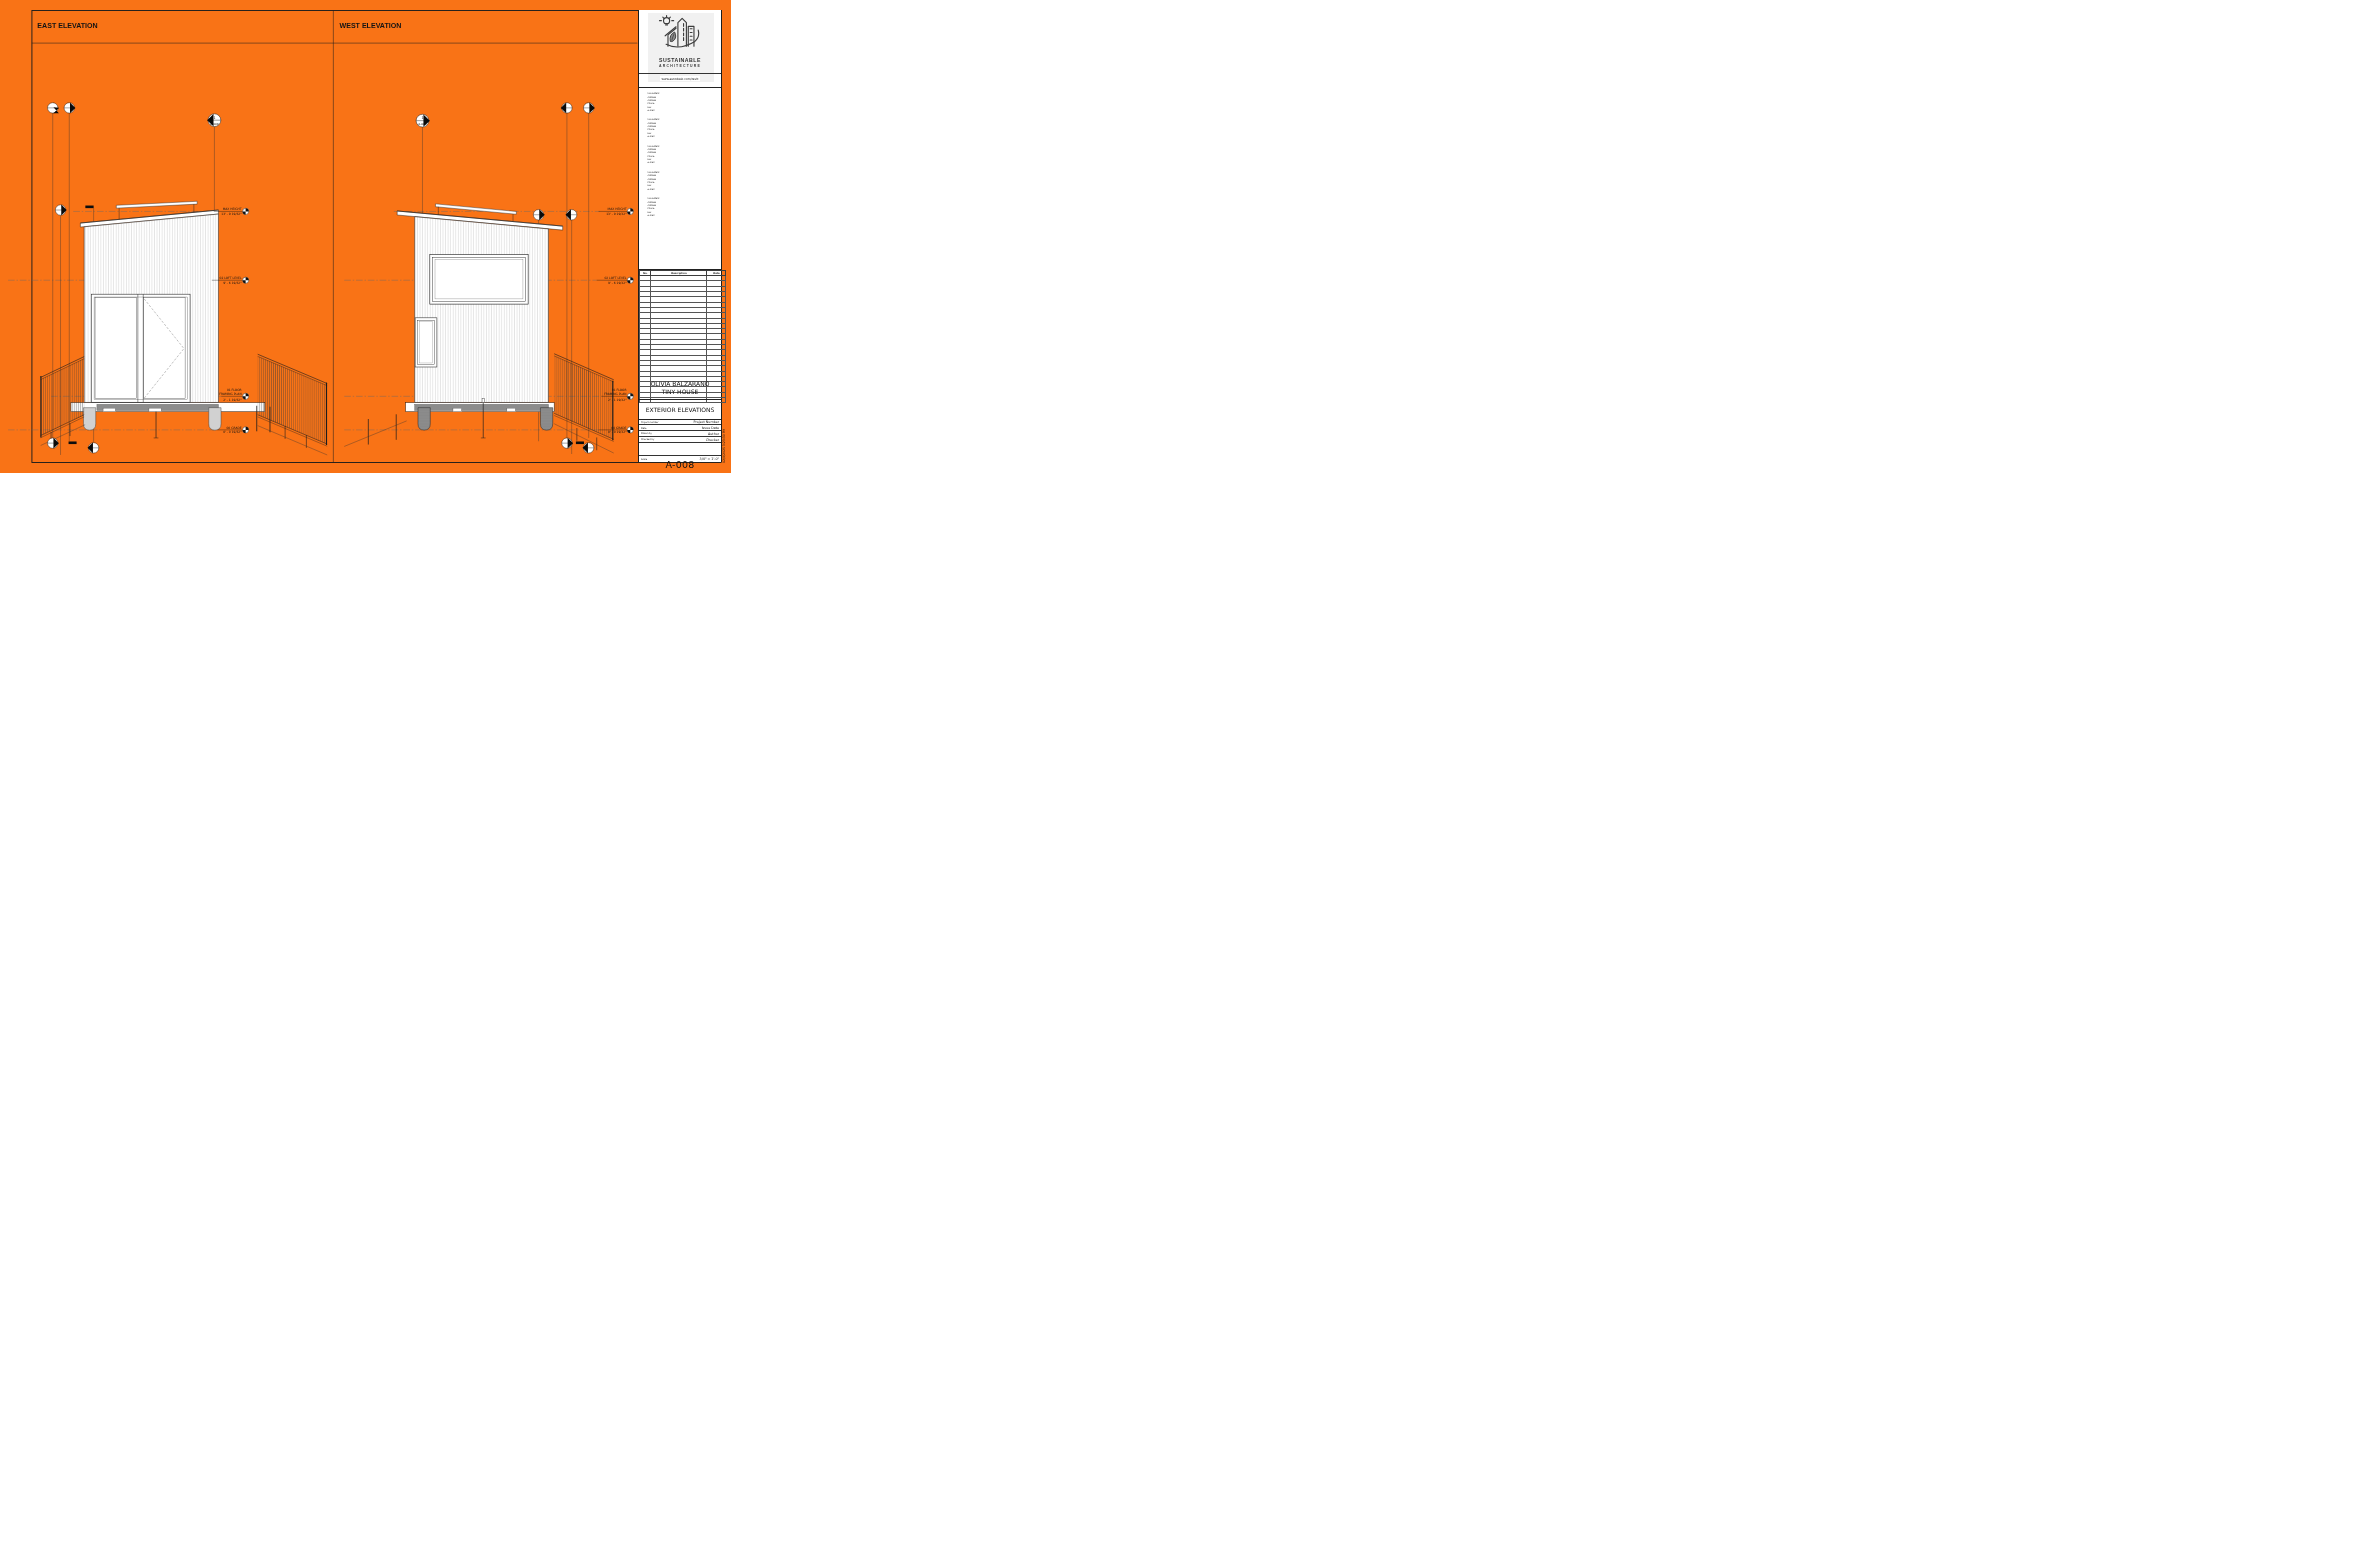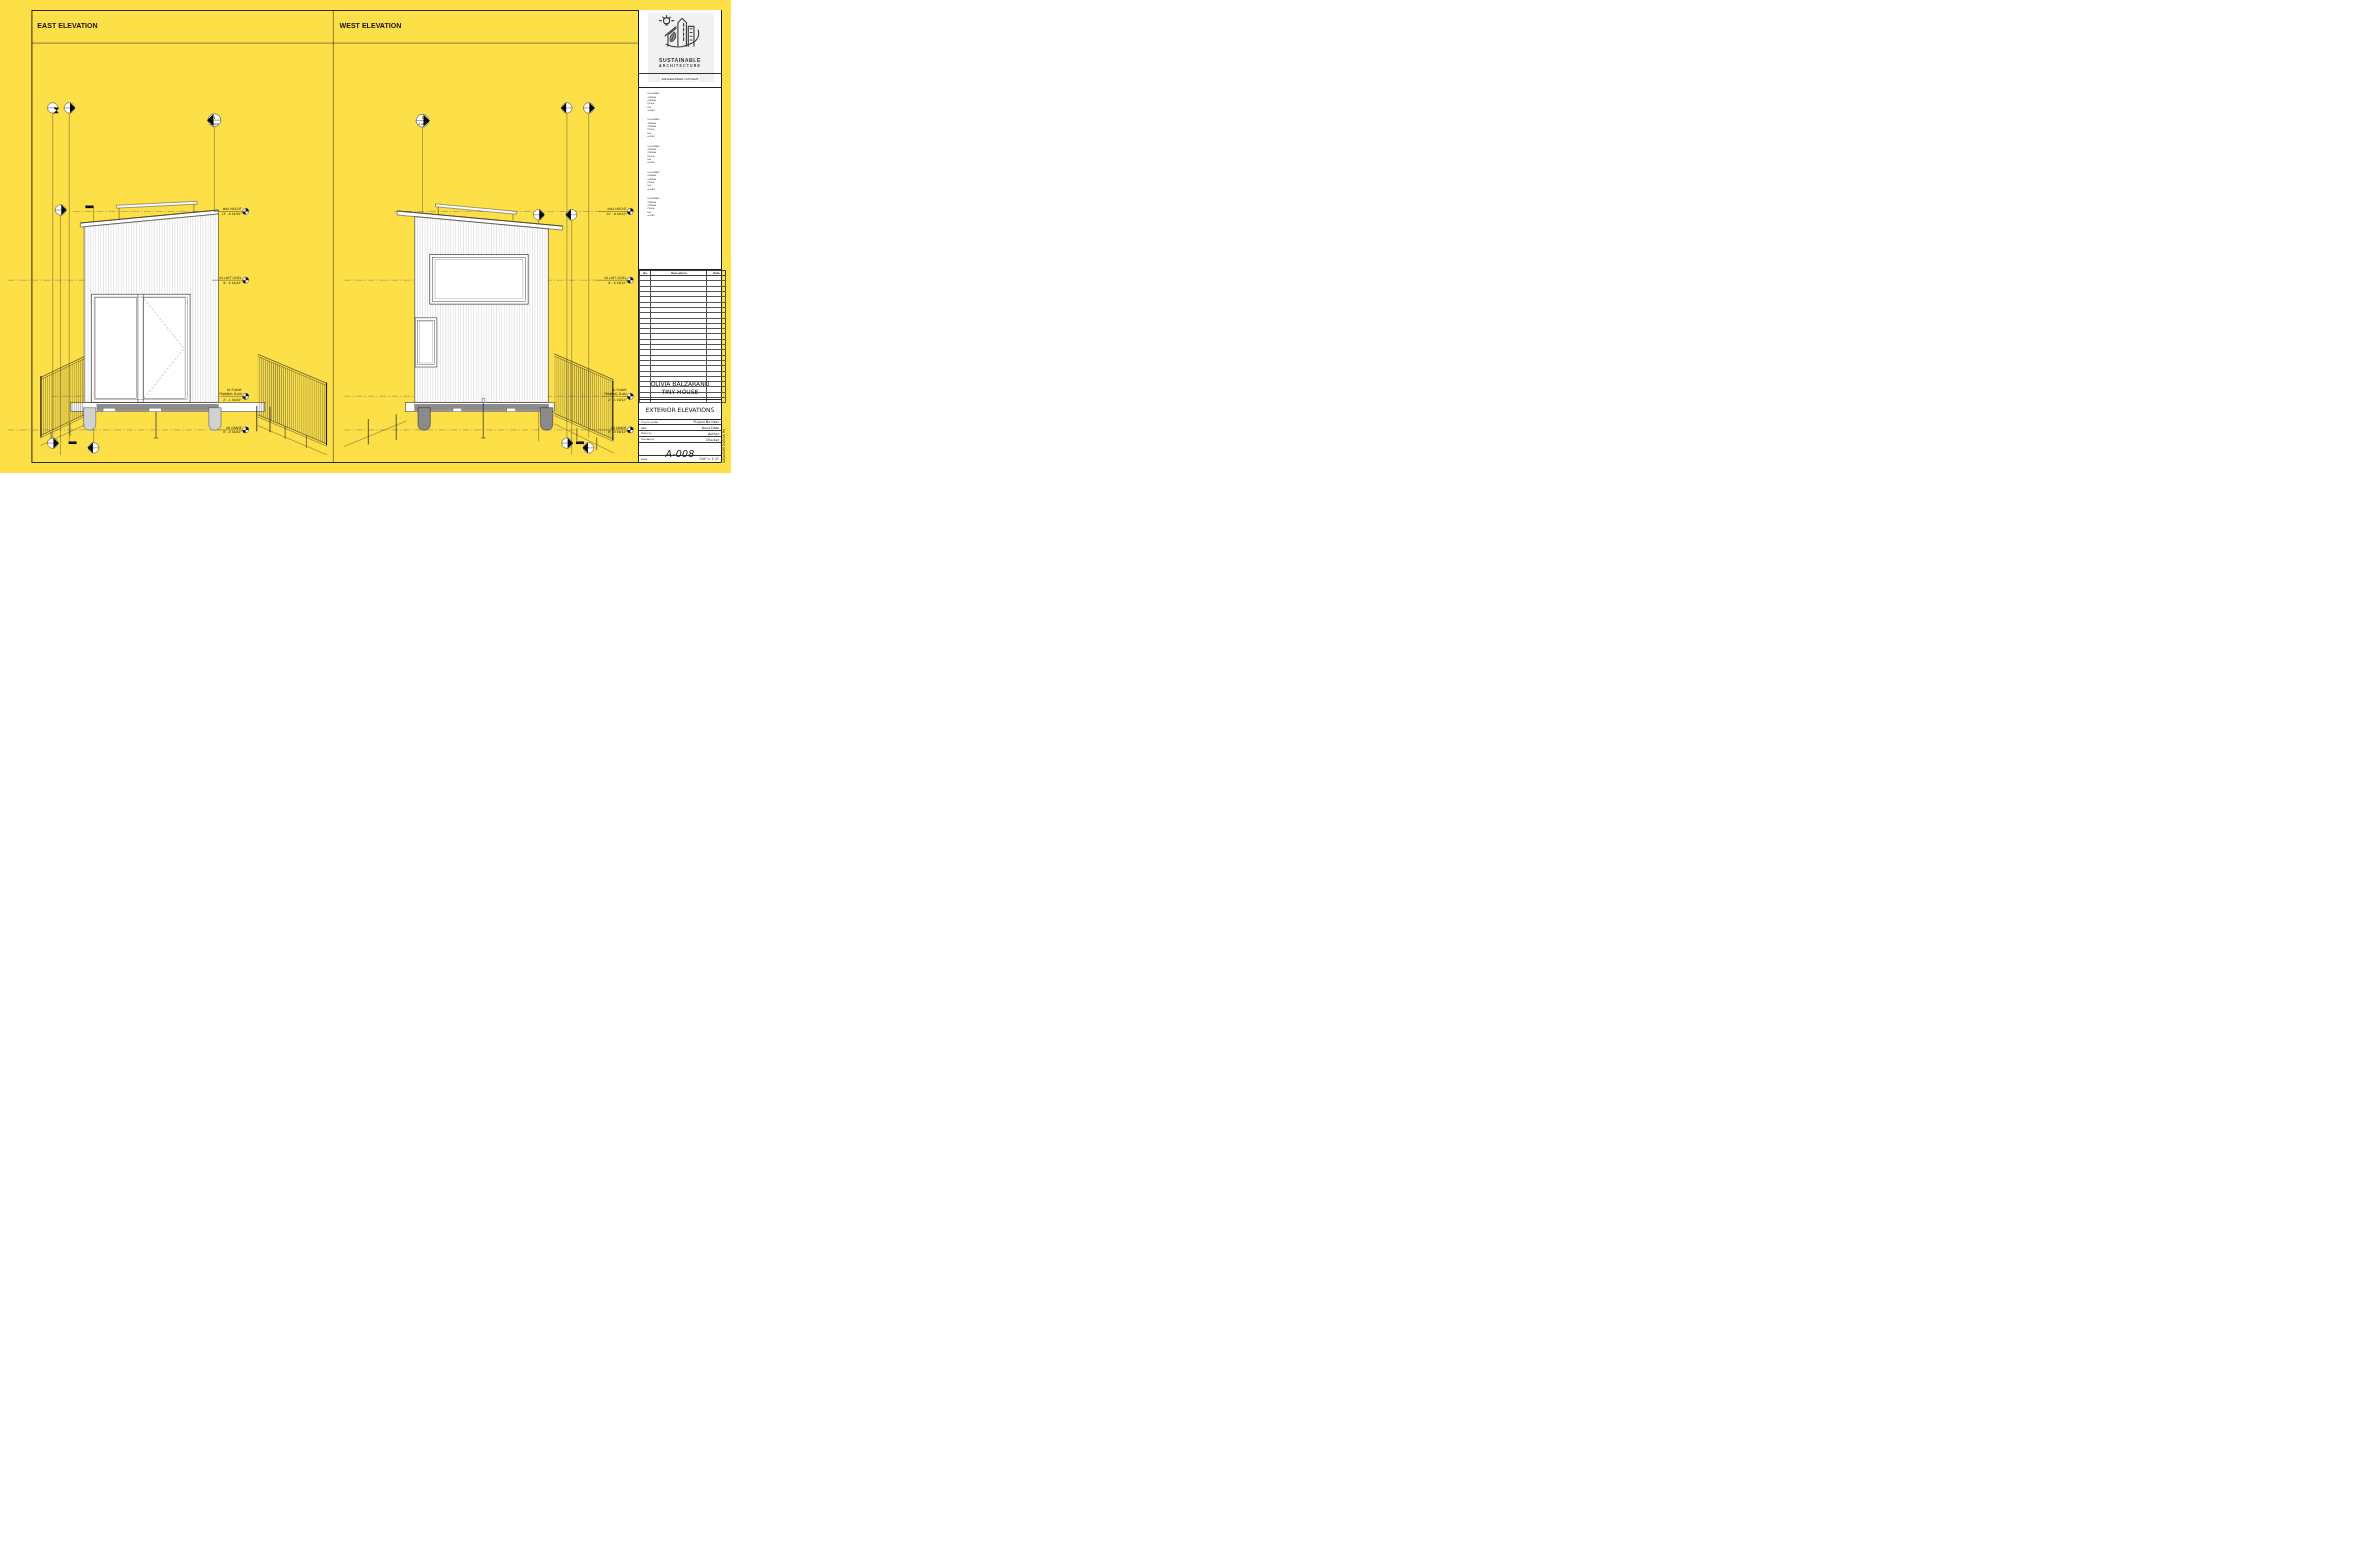--- a/index.html
+++ b/index.html
@@ -1,17 +1,17 @@
 <!DOCTYPE html>
 <html style="font-size:7.6px"><head>
 <meta charset="utf-8">
 <style>
   html,body{margin:0;padding:0;background:#ffffff;}
   body{width:731px;height:473px;position:relative;font-family:"DejaVu Sans",sans-serif;color:#111;}
-  .sheet{position:absolute;inset:0;background:#fde047;}
+  .sheet{position:absolute;inset:0;background:#f97316;}
   svg text{fill:#141414;}
   .drawing{position:absolute;left:0;top:0;}
 
   
   .titleblock{position:absolute;left:638px;top:10.4px;width:84px;height:452px;border-left:0.8px solid #1d1d1d;border-right:0.8px solid #1d1d1d;box-sizing:border-box;background:#fff;}
   .tb-section{position:relative;box-sizing:border-box;}
   .logo-sec{height:78px;border-bottom:0.5px solid #222;}
   .logo-gray{position:absolute;left:9px;top:2.4px;width:66px;height:69px;background:#f1f1f1;}
   .logo-art{position:absolute;left:12.3px;top:3.8px;width:59px;height:36px;}
   .logo-line1{position:absolute;left:0;top:47px;width:100%;text-align:center;font-family:"Liberation Sans",sans-serif;font-weight:bold;font-size:5.2px;letter-spacing:0.5px;color:#2e2e2e;}
@@ -32,21 +32,21 @@
 
   .proj-client{height:23px;border-bottom:0.7px solid #222;text-align:center;}
   .proj-client .l1{font-size:6px;padding-top:2.4px;}
   .proj-client .l2{font-size:6px;padding-top:0.9px;}
   .proj-title{height:19.4px;border-bottom:0.7px solid #222;text-align:center;}
   .proj-title .l1{font-size:6px;padding-top:5.7px;}
   .fieldrow{height:5.7px;border-bottom:0.5px solid #333;position:relative;}
   .fieldrow .lab{position:absolute;left:1.9px;top:1.1px;font-size:2.3px;color:#1a1a1a;}
   .fieldrow .val{position:absolute;right:1.9px;top:0.7px;font-size:3.3px;color:#111;}
   .sheetnum{height:13.2px;border-bottom:0.5px solid #333;text-align:center;}
-  .sheetnum div{font-size:9.5px;padding-top:5px;letter-spacing:0.2px;font-style:italic;}
+  .sheetnum div{font-size:9.5px;padding-top:16px;letter-spacing:0.2px;}
   .scalerow{height:7.6px;position:relative;}
   .scalerow .lab{position:absolute;left:1.9px;top:2.1px;font-size:2.3px;}
   .scalerow .val{position:absolute;right:1.9px;top:1.4px;font-size:3.3px;}
 
   .stamp{position:absolute;left:722px;top:326px;width:7.6px;height:137px;
          writing-mode:vertical-rl;transform:rotate(180deg);
          font-size:3.1px;color:#111;text-align:left;white-space:nowrap;}
 </style>
 </head>
 <body>

